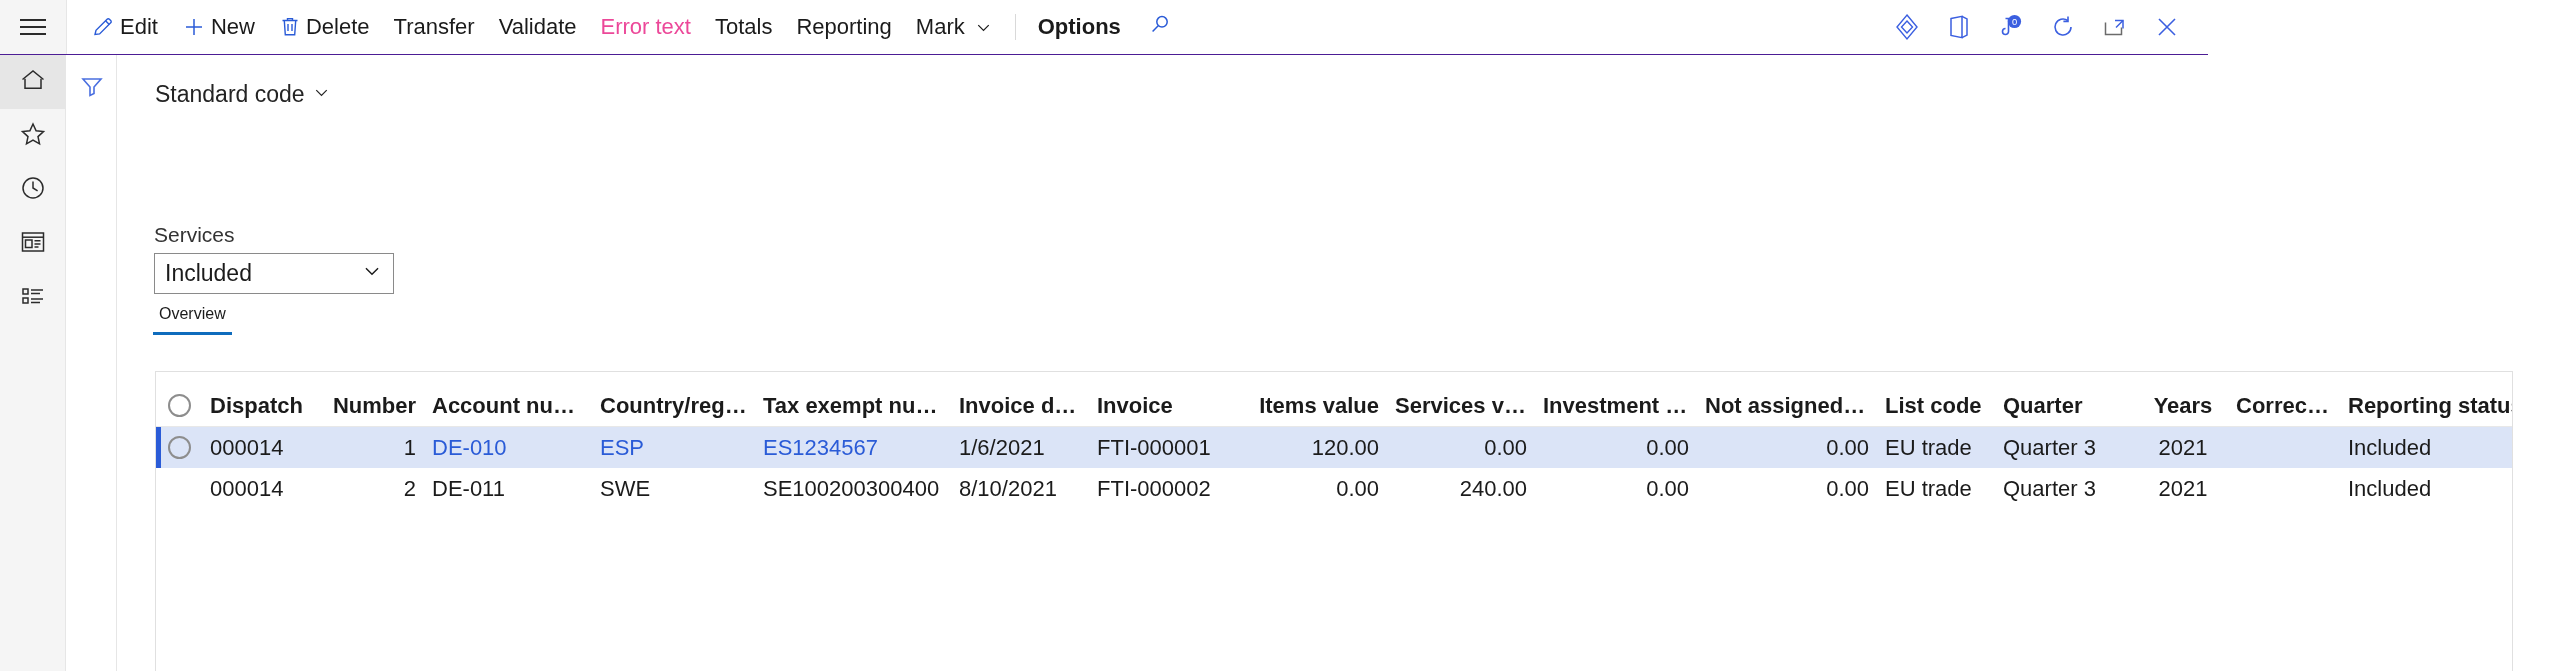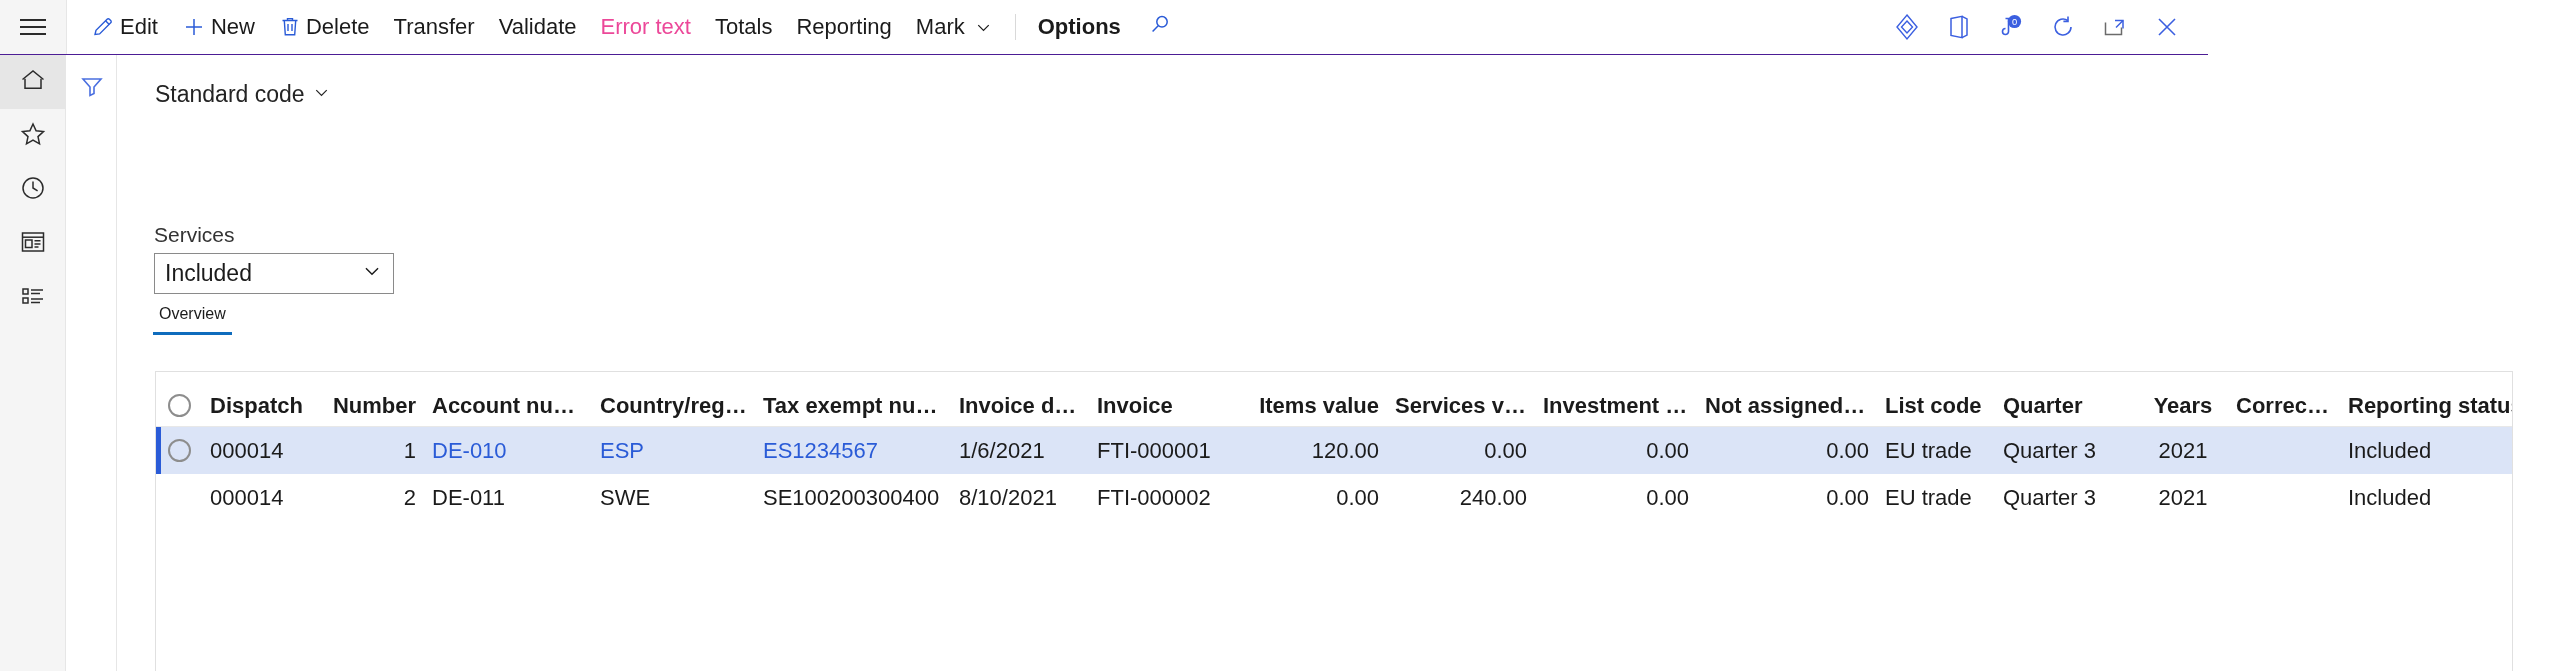--- a/index.html
+++ b/index.html
@@ -121,21 +121,21 @@
 
   
   .grid {
     position: absolute; left: 38px; top: 316px;
     width: 2358px; height: 355px;
     border: 1px solid #e0e0e0; border-bottom: none;
     background: #ffffff; overflow: hidden;
   }
   .grid-row {
     display: flex; align-items: center;
-    height: 47px; width: 100%;
+    height: 41px; width: 100%;
     font-size: 22px; color: #1b1b1b;
     position: relative;
   }
   .grid-header {
     height: 42px; font-weight: bold; color: #1b1b1b;
     border-bottom: 1px solid #e8e8e8;
     margin-top: 13px;
   }
   .grid-row.selected { background: #dbe4f7; }
   .grid-row.selected::before {

